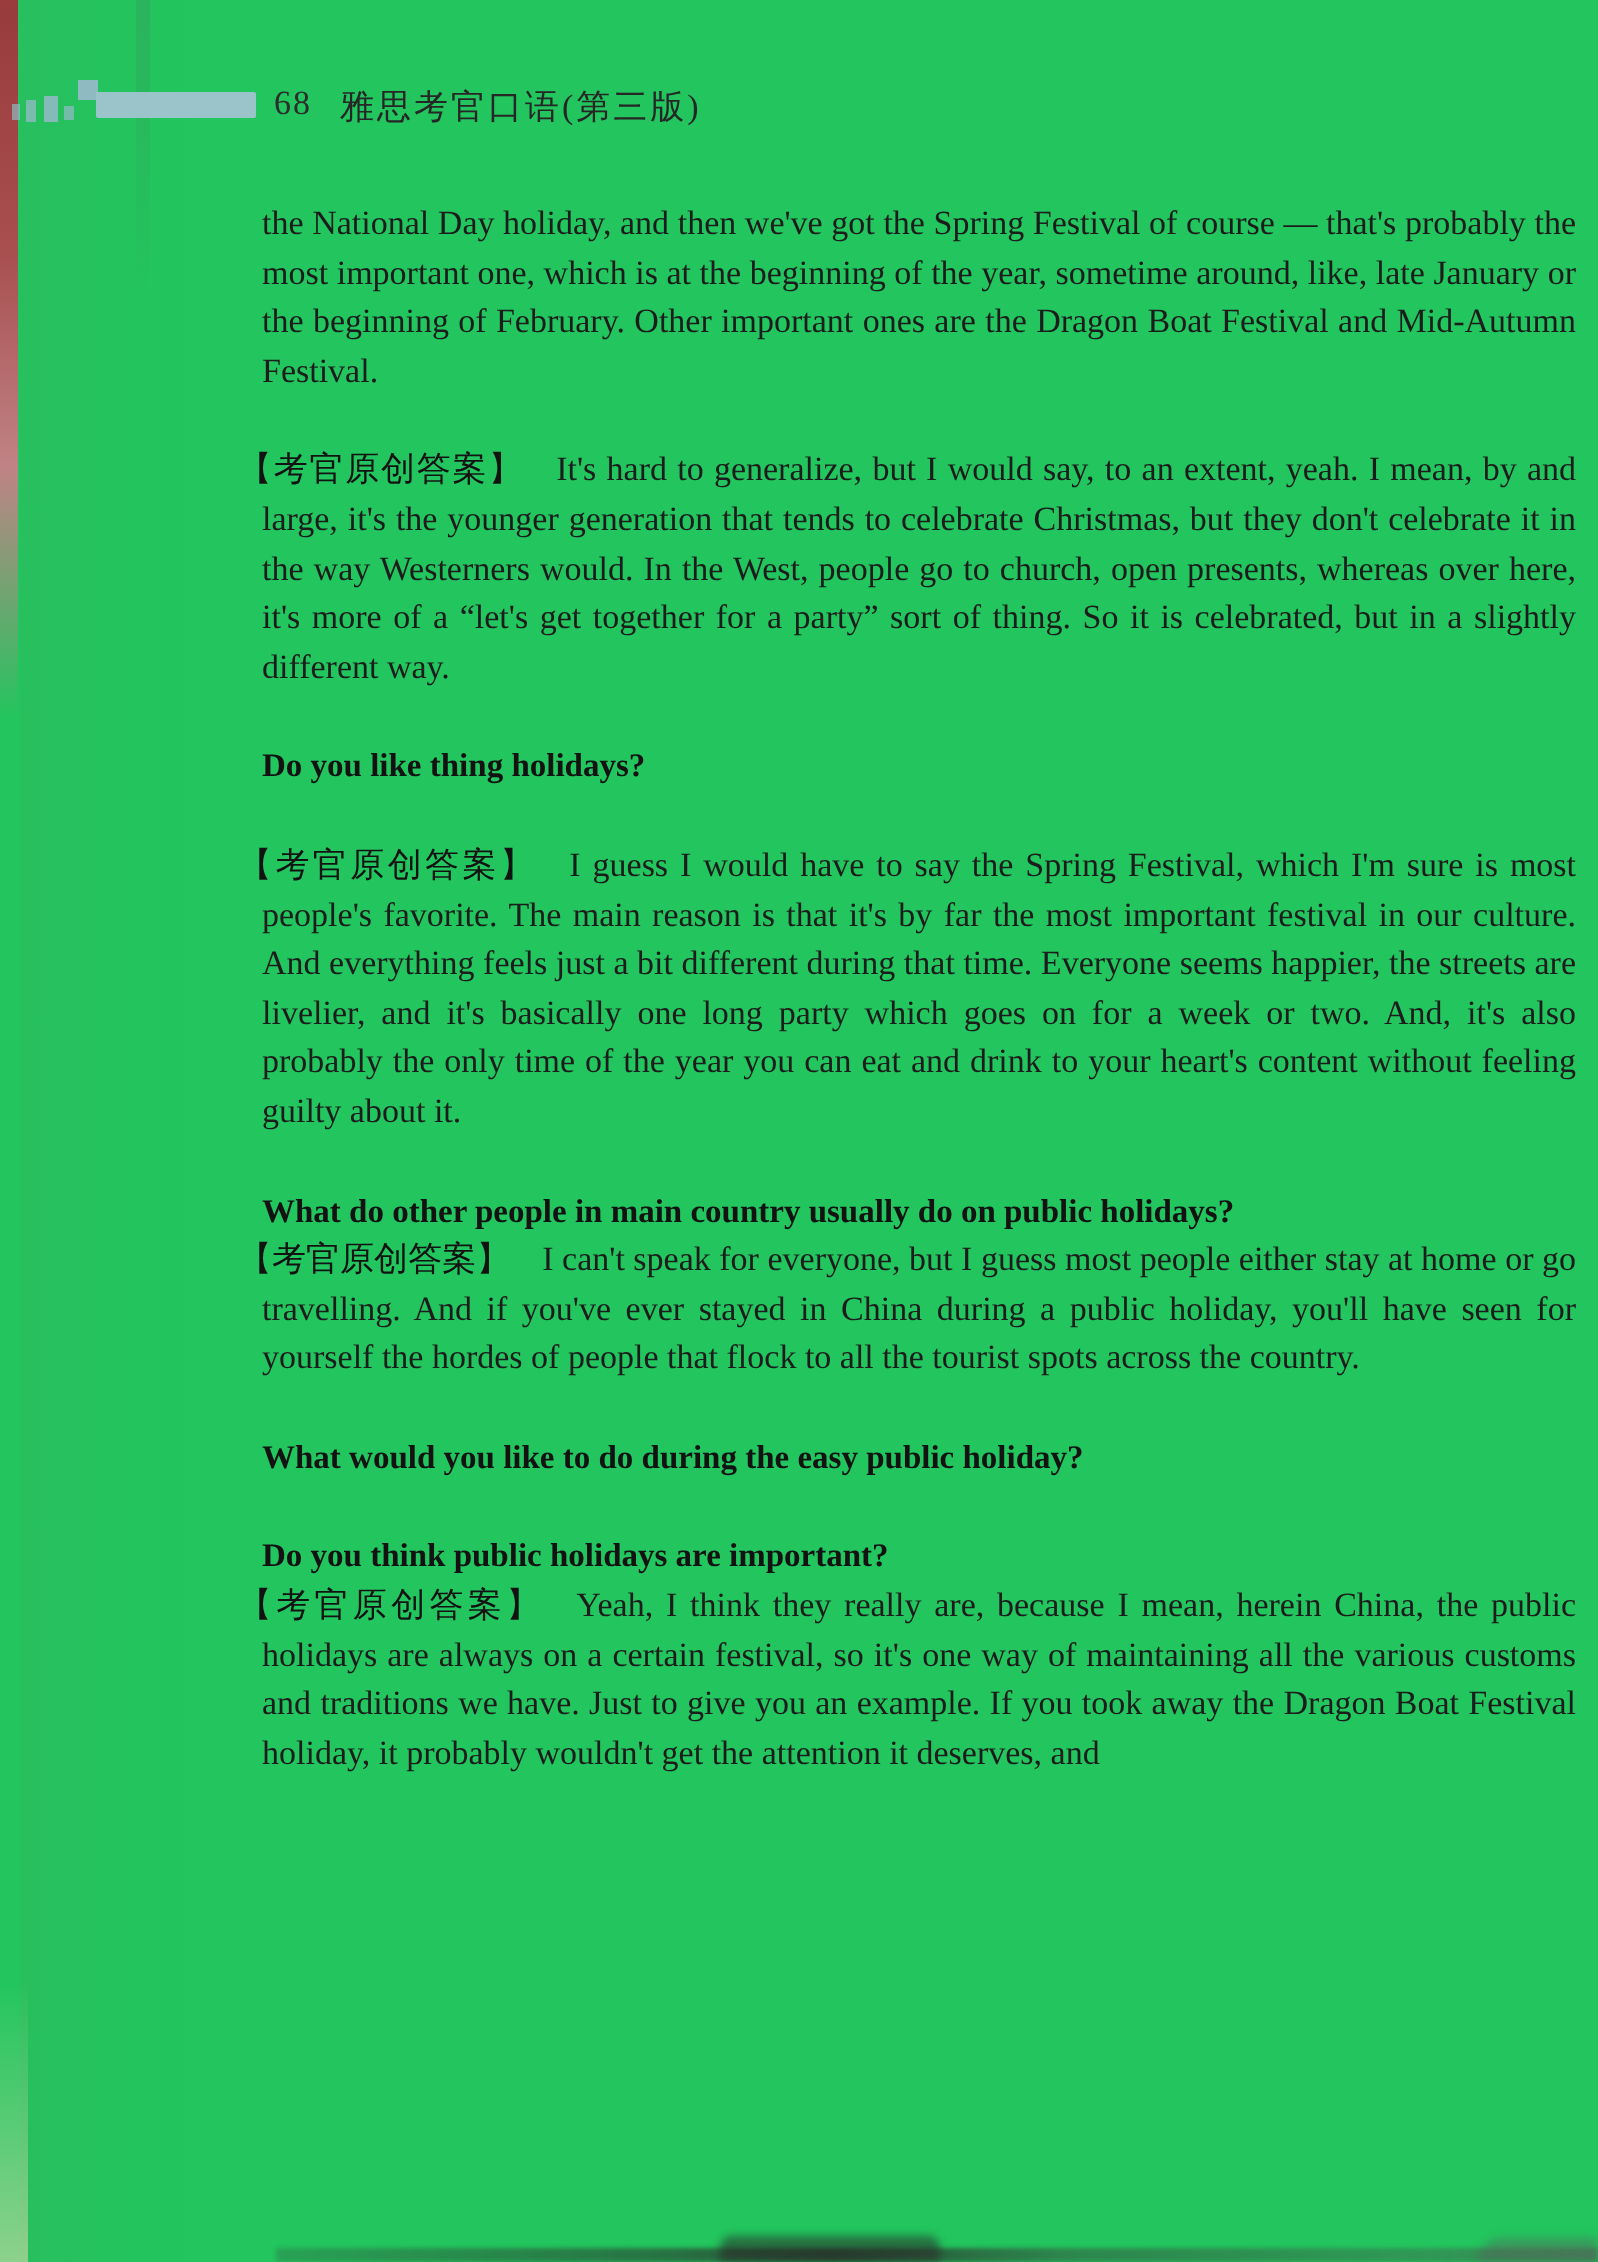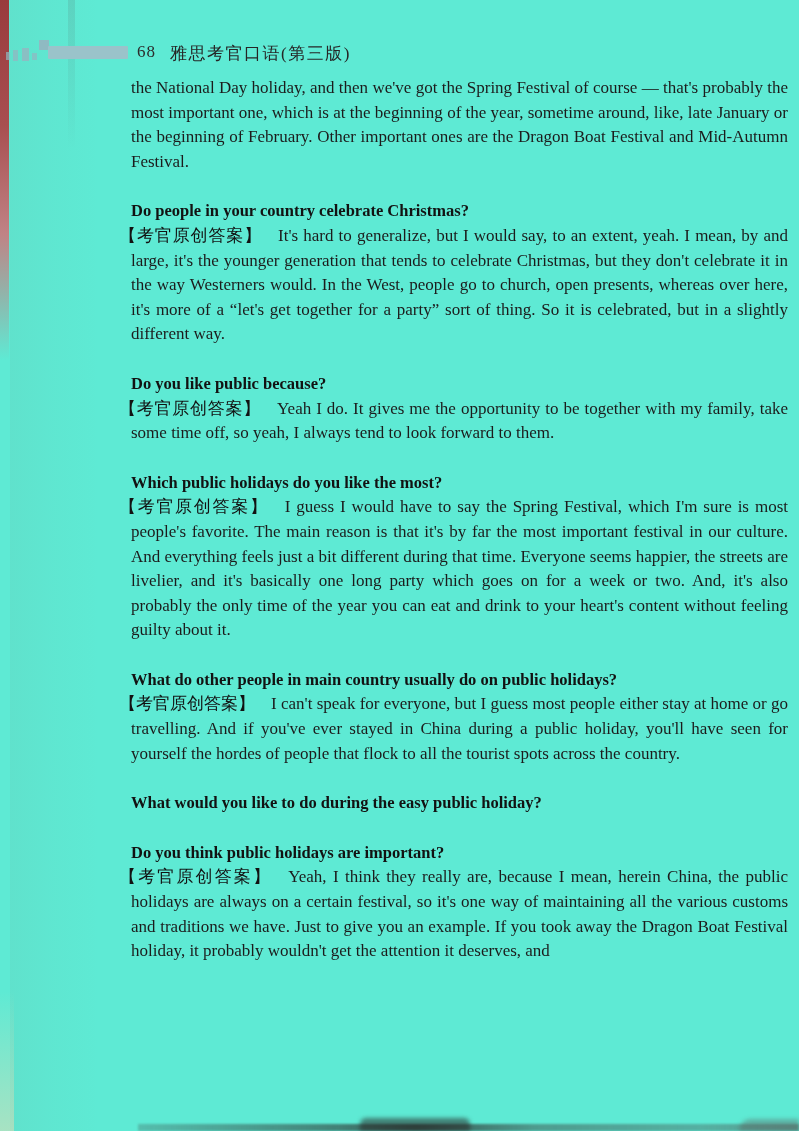--- a/index.html
+++ b/index.html
@@ -1,20 +1,20 @@
 <!DOCTYPE html>
 <html><head>
 <meta charset="utf-8">
 <style>
   html,body{margin:0;padding:0;background:#dddddd;}
   .page{
     position:relative;
     width:799px;height:1131px;
     margin:0 auto;
-    background:#5eead4;
+    background:#22c55e;
     overflow:hidden;
     font-family:"Liberation Serif","DejaVu Serif",serif;
   }
   
   .spine-edge{
     position:absolute;left:0;top:0;width:9px;height:360px;
     background:linear-gradient(180deg,#993b3d 0%,#a84f50 35%,#c08385 65%,rgba(192,131,133,0) 100%);
   }
   .gutter-shadow{
     position:absolute;left:10px;top:0;width:90px;height:1131px;
@@ -46,21 +46,21 @@
   .teal-bar{position:absolute;left:48px;top:6px;width:80px;height:13px;background:#9ac3ca;border-radius:1px;}
   .teal-square{position:absolute;left:39px;top:0;width:10px;height:10px;background:#8fbac2;}
   .teal-frag{position:absolute;background:#8fbac2;}
   .f1{left:6px;top:12px;width:4px;height:8px;opacity:.7;}
   .f2{left:13px;top:10px;width:5px;height:11px;opacity:.8;}
   .f3{left:22px;top:8px;width:7px;height:13px;opacity:.9;}
   .f4{left:32px;top:13px;width:5px;height:7px;opacity:.75;}
   .page-number{position:absolute;left:137px;top:2px;font-size:17px;color:#2c2c2c;letter-spacing:1px;}
   .book-title{position:absolute;left:170px;top:2px;font-size:17px;color:#262626;letter-spacing:1.5px;font-weight:400;}
   
-  .content{position:absolute;left:131px;top:76px;width:657px;}
+  .content{position:absolute;left:131px;top:100px;width:657px;}
   .body-text{
     margin:0;font-size:17px;line-height:24.6px;color:#1c1c1c;
     text-align:justify;
   }
   .qa-section{margin-top:25px;}
   .question{
     margin:0;font-size:16.5px;line-height:24.6px;color:#121212;
     font-weight:700;
   }
   .answer-label{font-weight:400;margin-left:-12px;margin-right:16px;color:#121212;}
@@ -83,31 +83,28 @@
     <span class="teal-bar"></span>
     <span class="page-number">68</span>
     <span class="book-title">雅思考官口语(第三版)</span>
   </div>
 
   <div class="content">
 
     <p class="body-text">the National Day holiday, and then we've got the Spring Festival of course — that's probably the most important one, which is at the beginning of the year, sometime around, like, late January or the beginning of February. Other important ones are the Dragon Boat Festival and Mid-Autumn Festival.</p>
 
     <section class="qa-section">
-      <h3 class="question">Do people in your country celebrate Christmas?</h3>
       <p class="body-text"><span class="answer-label">【考官原创答案】</span><span>It's hard to generalize, but I would say, to an extent, yeah. I mean, by and large, it's the younger generation that tends to celebrate Christmas, but they don't celebrate it in the way Westerners would. In the West, people go to church, open presents, whereas over here, it's more of a “let's get together for a party” sort of thing. So it is celebrated, but in a slightly different way.</span></p>
     </section>
 
     <section class="qa-section">
-      <h3 class="question">Do you like public because?</h3>
-      <p class="body-text"><span class="answer-label">【考官原创答案】</span><span>Yeah I do. It gives me the opportunity to be together with my family, take some time off, so yeah, I always tend to look forward to them.</span></p>
+      <h3 class="question">Do you like thing holidays?</h3>
     </section>
 
     <section class="qa-section">
-      <h3 class="question">Which public holidays do you like the most?</h3>
       <p class="body-text"><span class="answer-label">【考官原创答案】</span><span>I guess I would have to say the Spring Festival, which I'm sure is most people's favorite. The main reason is that it's by far the most important festival in our culture.  And everything feels just a bit different during that time. Everyone seems happier, the streets are livelier, and it's basically one long party which goes on for a week or two. And, it's also probably the only time of the year you can eat and drink to your heart's content without feeling guilty about it.</span></p>
     </section>
 
     <section class="qa-section">
       <h3 class="question">What do other people in main country usually do on public holidays?</h3>
       <p class="body-text"><span class="answer-label">【考官原创答案】</span><span>I can't speak for everyone, but I guess most people either stay at home or go travelling. And if you've ever stayed in China during a public holiday, you'll have seen for yourself the hordes of people that flock to all the tourist spots across the country.</span></p>
     </section>
 
     <section class="qa-section">
       <h3 class="question">What would you like to do during the easy public holiday?</h3>

